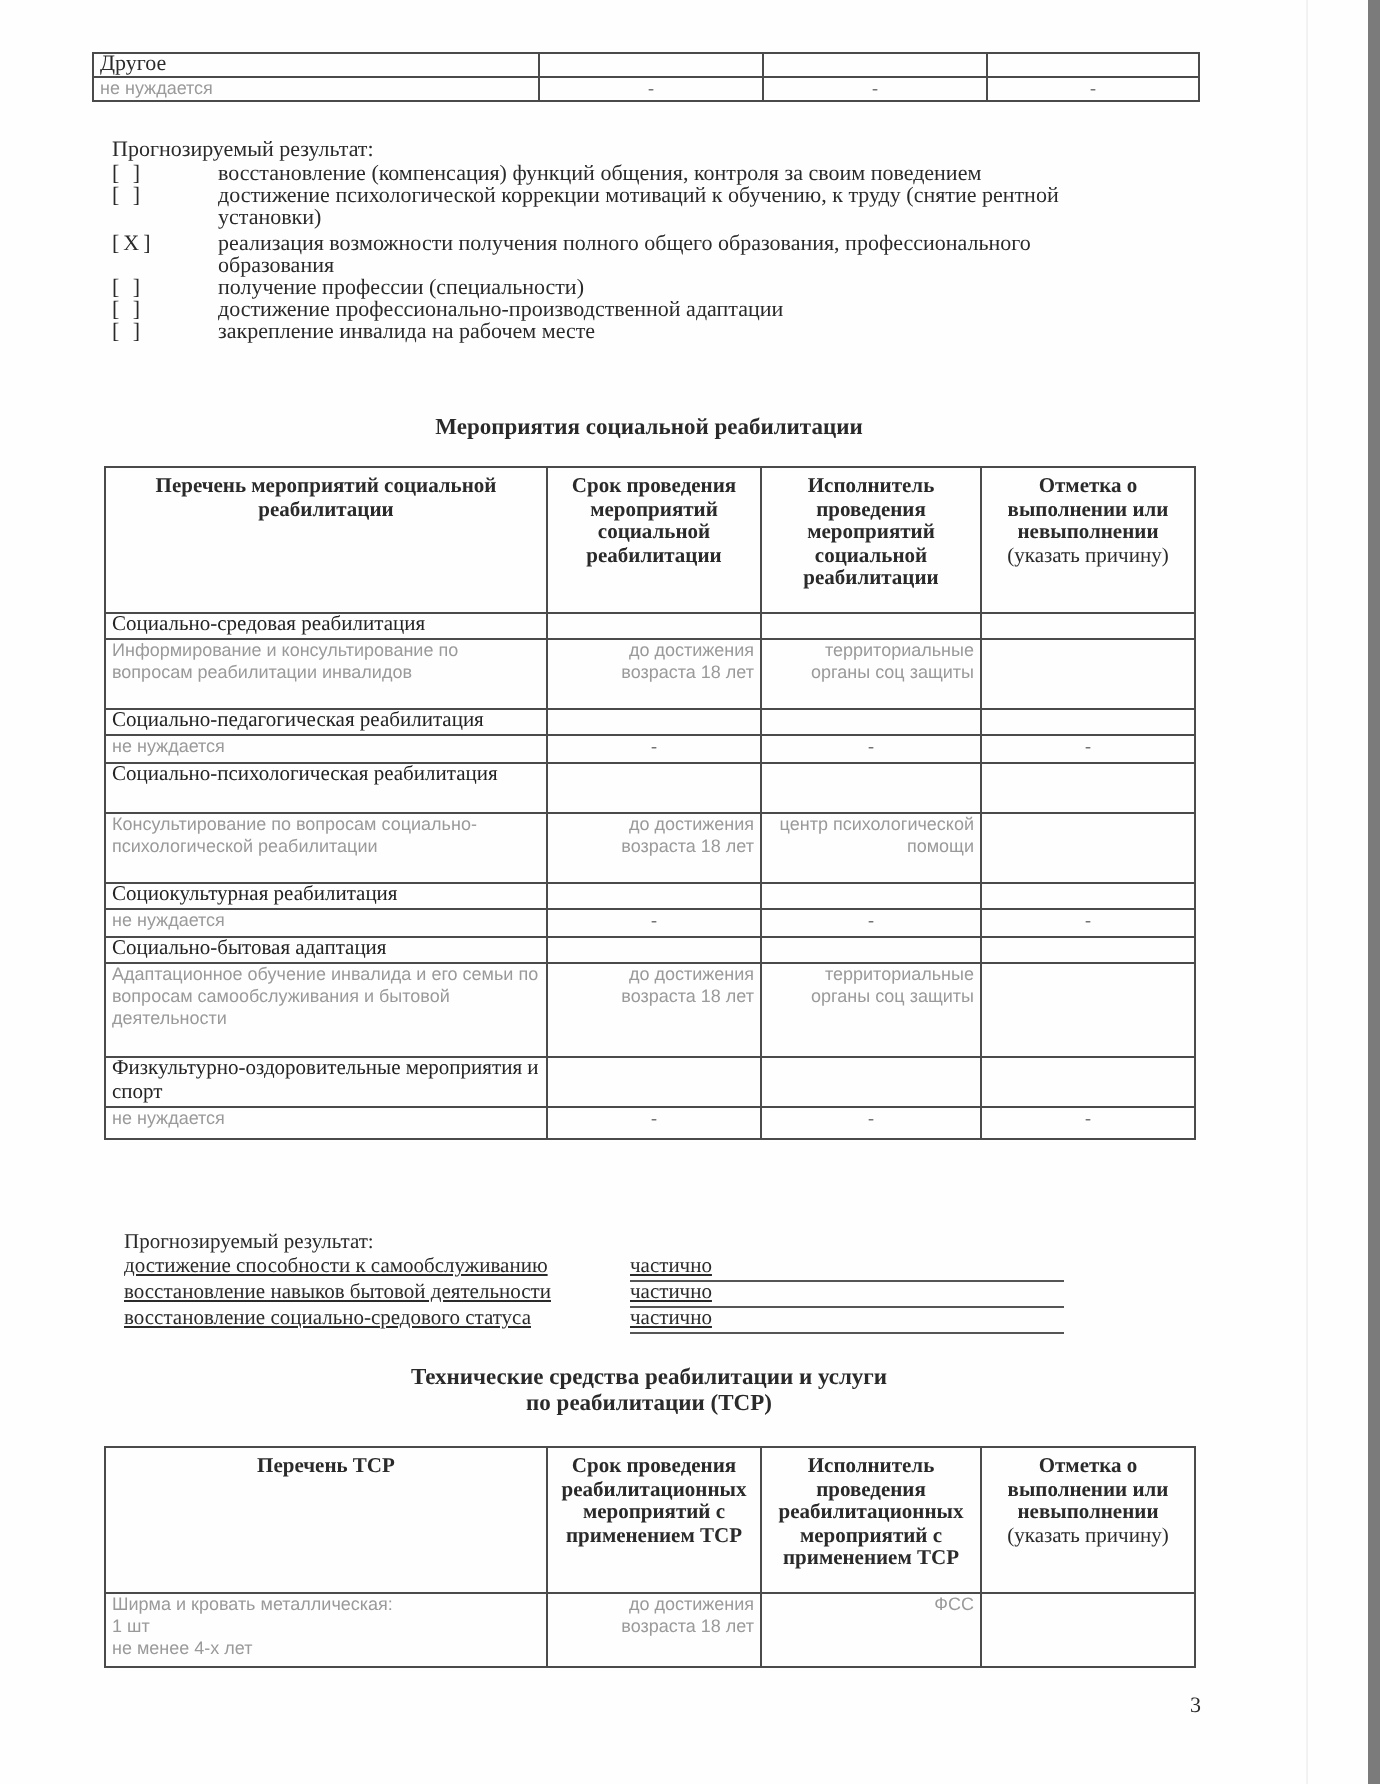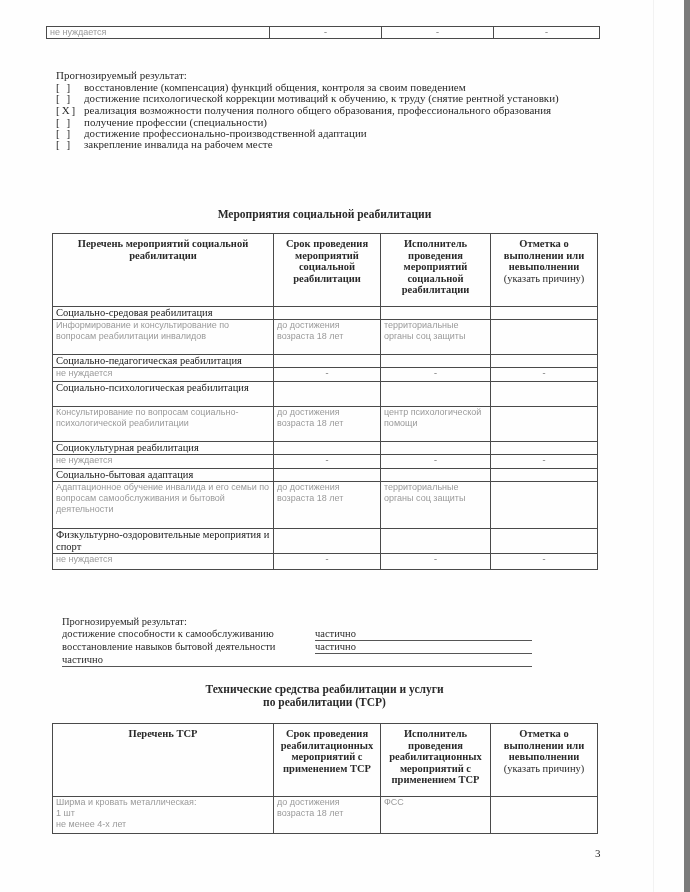--- a/index.html
+++ b/index.html
@@ -16,34 +16,34 @@
   table { border-collapse: collapse; position: absolute; table-layout: fixed; }
   td, th { border: 1px solid #4a4a4a; padding: 0 3px; vertical-align: top; }
 
   .top-table { left: 46px; top: 26px; width: 553px; font-size: 11px; }
   .top-table td { height: 11px; line-height: 11px; }
 
   .section-label { position: absolute; font-size: 11px; line-height: 12px; }
   .result-list { position: absolute; left: 56px; top: 82px; width: 520px; font-size: 11px; line-height: 11.2px; }
   .result-item { display: flex; }
   .result-item .mark { width: 28px; flex: none; letter-spacing: 2px; }
-  .result-item .txt { flex: 1; }
+  .result-item .txt { flex: 1; margin-left: 25px; }
 
   .heading { position: absolute; font-weight: bold; font-size: 11.5px; text-align: center; line-height: 13px; }
 
   .rehab-table { left: 52px; top: 233px; width: 545px; font-size: 10.5px; }
   .rehab-table th { font-weight: bold; text-align: center; line-height: 11.5px; padding-top: 4px; padding-bottom: 2px; margin-left: 48px; }
   .rehab-table th .normal { font-weight: normal; }
   .cat td { font-size: 10.5px; line-height: 12px; height: 12px; color: #222; margin-left: 44px; }
   .typed { font-family: Liberation Sans, sans-serif; font-size: 9px; color: #9a9a9a; line-height: 11px; }
-  .center { text-align: left; }
+  .center { text-align: right; }
   .dash { text-align: center; color: #666; font-size: 9px; }
 
   .forecast2 { position: absolute; left: 62px; top: 616px; font-size: 10.5px; line-height: 12px; }
-  .forecast2 .row { display: flex; width: 470px; }
+  .forecast2 .row { display: flex; width: 470px; text-decoration: underline; }
   .forecast2 .lbl { width: 253px; flex: none; }
   .forecast2 .val { flex: 1; border-bottom: 1px solid #555; }
 
   .tsr-table { left: 52px; top: 723px; width: 545px; font-size: 10.5px; }
   .tsr-table th { font-weight: bold; text-align: center; line-height: 11.5px; padding-top: 4px; padding-bottom: 2px; }
   .tsr-table th .normal { font-weight: normal; }
 
   .page-num { position: absolute; left: 595px; top: 847px; font-size: 11px; }
 </style>
 </head>
@@ -52,20 +52,26 @@
 <div class="page">
 
   <table class="top-table">
     <colgroup>
         <col style="width:223px">
         <col style="width:112px">
         <col style="width:112px">
         <col style="width:106px">
       </colgroup>
     <tbody>
+        <tr>
+      <td style="font-size:11px">Другое</td>
+      <td></td>
+          <td></td>
+          <td></td>
+    </tr>
     <tr>
       <td class="typed">не нуждается</td>
       <td class="dash">-</td>
       <td class="dash">-</td>
       <td class="dash">-</td>
     </tr>
   </tbody>
     </table>
 
   <div class="section-label" style="left:56px; top:69px;">Прогнозируемый результат:</div>
@@ -201,20 +207,21 @@
     <div>Прогнозируемый результат:</div>
     <div class="row">
       <span class="lbl">достижение способности  к самообслуживанию</span>
       <span class="val">частично</span>
     </div>
     <div class="row">
       <span class="lbl">восстановление навыков бытовой деятельности</span>
       <span class="val">частично</span>
     </div>
     <div class="row">
+      <span class="lbl">восстановление социально-средового статуса</span>
       <span class="val">частично</span>
     </div>
   </div>
 
   <div class="heading" style="left:52px; width:545px; top:683px;">
     <div>Технические средства реабилитации и услуги</div>
     <div>по реабилитации (ТСР)</div>
   </div>
 
   <table class="tsr-table">

